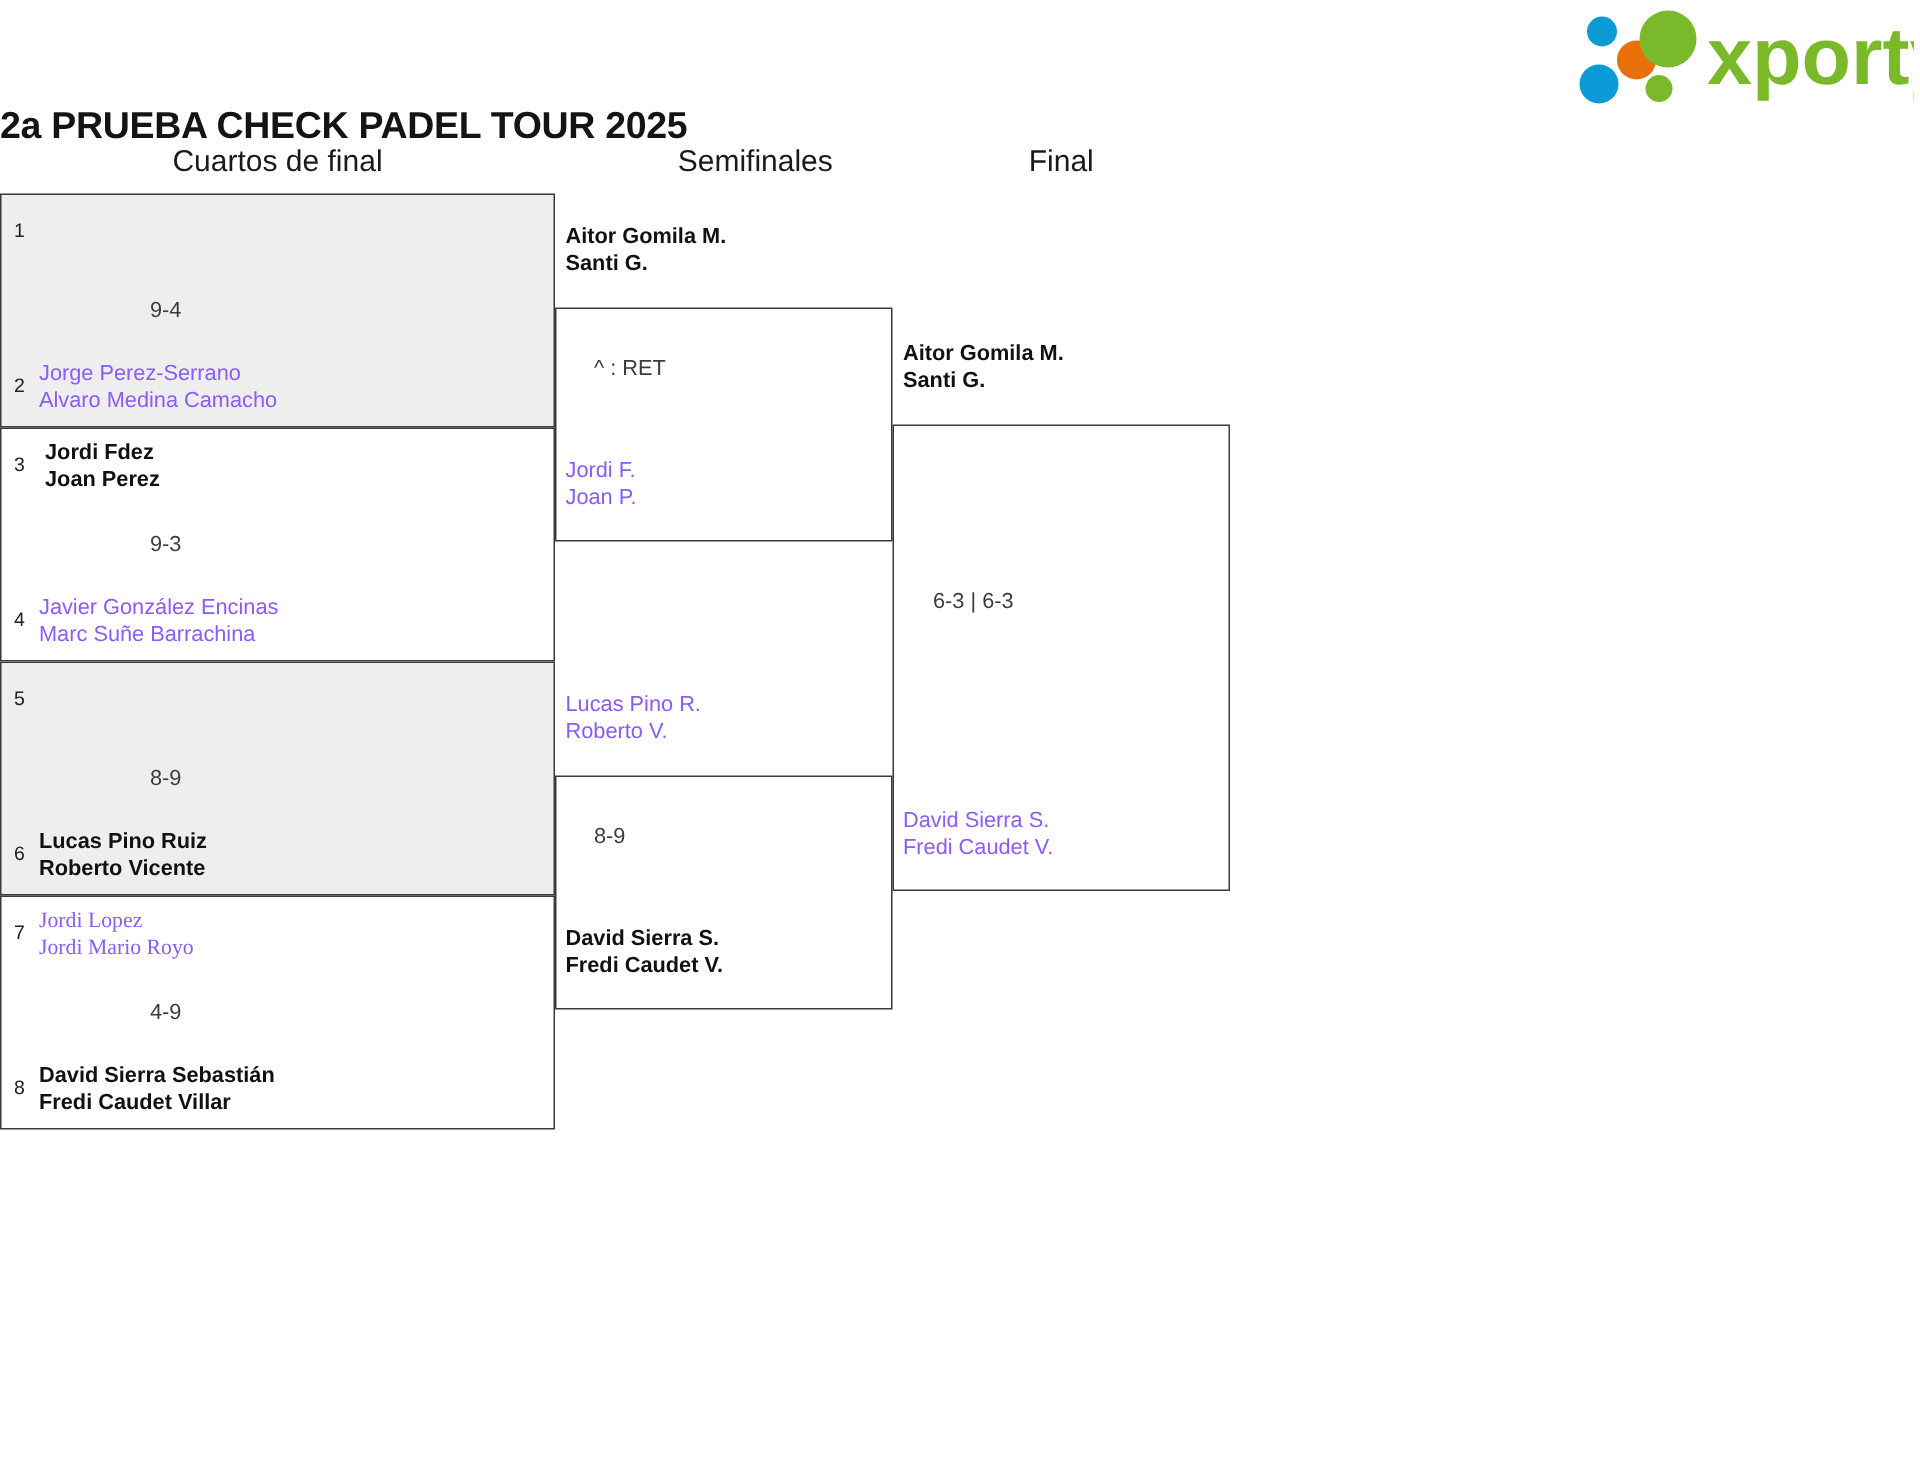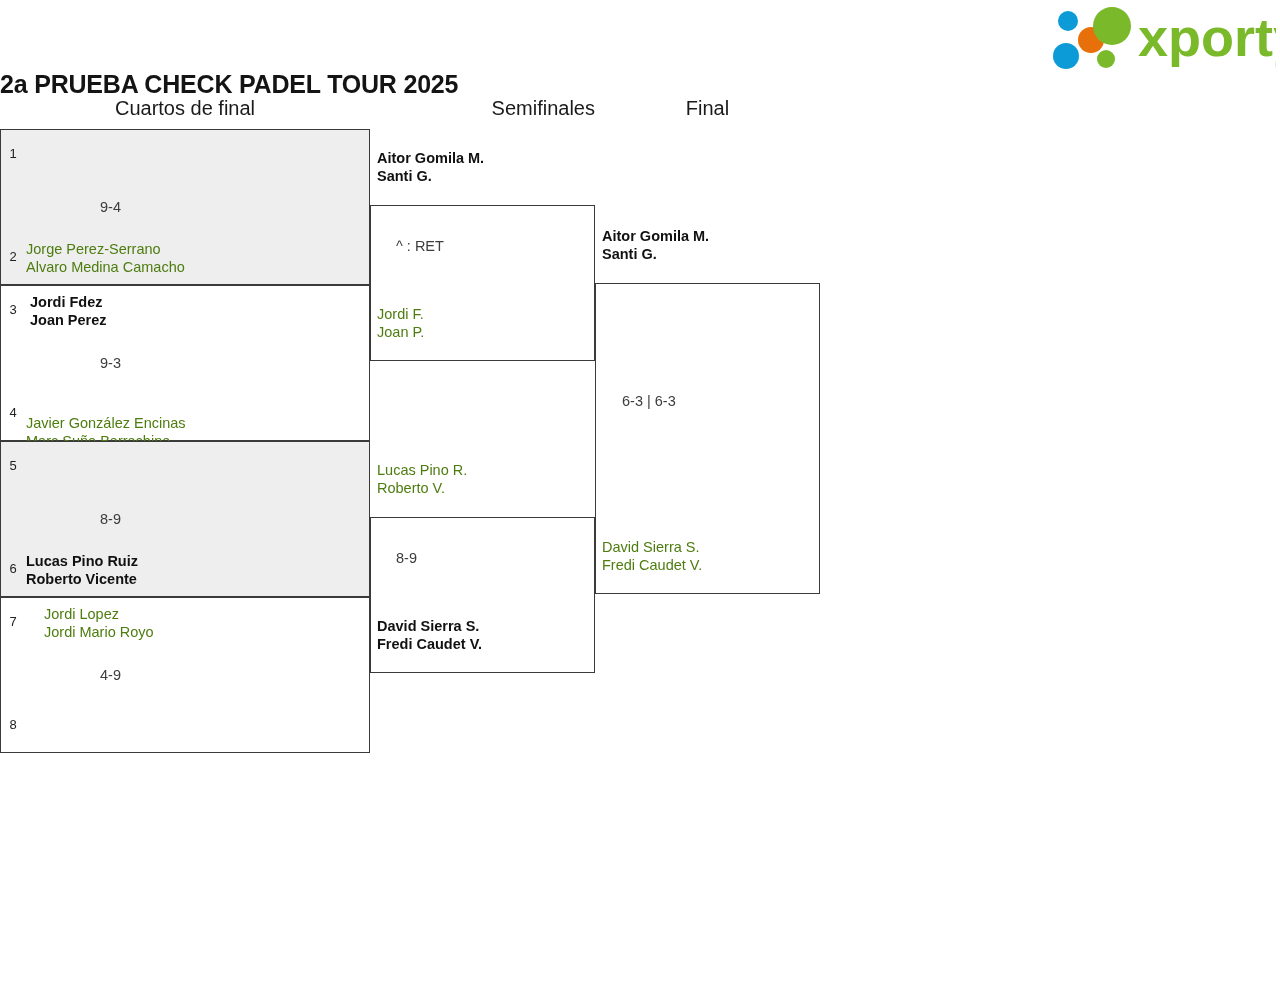--- a/index.html
+++ b/index.html
@@ -38,21 +38,21 @@
 
   
   .round-header {
     position: absolute;
     font-size: 20px;
     color: #1a1a1a;
     text-align: center;
     white-space: nowrap;
   }
   .rh-0 { left: 0px;   top: 97px; width: 370px; }
-  .rh-1 { left: 370px; top: 97px; width: 225px; text-align: right; }
+  .rh-1 { left: 391px; top: 97px; width: 225px; }
   .rh-2 { left: 595px; top: 97px; width: 225px; }
 
   
   .mbox {
     position: absolute;
     border: 1px solid #3a3a3a;
     background: transparent;
   }
   .mbox.shaded { background: #eeeeee; }
 
@@ -67,21 +67,21 @@
   }
 
   
   .team {
     position: absolute;
     font-size: 14.5px;
     line-height: 18px;
     white-space: pre;
   }
   .team.win  { color: #111111; font-weight: bold; }
-  .team.lose { color: #4d7c0f; font-weight: normal; }
+  .team.lose { color: #8b5cf6; font-weight: normal; }
 
   
   .score {
     position: absolute;
     font-size: 14.5px;
     line-height: 18px;
     color: #3c3c3c;
     text-align: left;
     white-space: nowrap;
   }
@@ -115,33 +115,34 @@
   <div class="seed" style="left:2px;  top:146px;">1</div>
   <div class="score" style="left:100px; top:198px; width:170px;">9-4</div>
   <div class="seed" style="left:2px;  top:249px;">2</div>
   <div class="team lose" style="left:26px; top:240px;"><span>Jorge Perez-Serrano</span><br><span>Alvaro Medina Camacho</span></div>
 
   <div class="mbox" style="left:0px; top:285px; width:370px; height:156px;"></div>
   <div class="seed" style="left:2px;  top:302px;">3</div>
   <div class="team win" style="left:30px; top:293px;"><span>Jordi Fdez</span><br><span>Joan Perez</span></div>
   <div class="score" style="left:100px; top:354px; width:170px;">9-3</div>
   <div class="seed" style="left:2px;  top:405px;">4</div>
-  <div class="team lose" style="left:26px; top:396px;margin-top:18px;"><span>Javier González Encinas</span><br><span>Marc Suñe Barrachina</span></div>
+  <div class="team lose" style="left:26px; top:396px;"><span>Javier González Encinas</span><br><span>Marc Suñe Barrachina</span></div>
 
   <div class="mbox shaded" style="left:0px; top:441px; width:370px; height:156px;"></div>
   <div class="seed" style="left:2px;  top:458px;">5</div>
   <div class="score" style="left:100px; top:510px; width:170px;">8-9</div>
   <div class="seed" style="left:2px;  top:561px;">6</div>
   <div class="team win" style="left:26px; top:552px;"><span>Lucas Pino Ruiz</span><br><span>Roberto Vicente</span></div>
 
   <div class="mbox" style="left:0px; top:597px; width:370px; height:156px;"></div>
   <div class="seed" style="left:2px;  top:614px;">7</div>
-  <div class="team lose" style="left:44px; top:605px;"><span>Jordi Lopez</span><br><span>Jordi Mario Royo</span></div>
+  <div class="team lose" style="left:26px; top:605px;font-family:Liberation Serif, serif;"><span>Jordi Lopez</span><br><span>Jordi Mario Royo</span></div>
   <div class="score" style="left:100px; top:666px; width:170px;">4-9</div>
   <div class="seed" style="left:2px;  top:717px;">8</div>
+  <div class="team win" style="left:26px; top:708px;"><span>David Sierra Sebastián</span><br><span>Fredi Caudet Villar</span></div>
 
   <div class="team win" style="left:377px; top:149px;"><span>Aitor Gomila M.</span><br><span>Santi G.</span></div>
   <div class="mbox" style="left:370px; top:205px; width:225px; height:156px;"></div>
   <div class="score" style="left:396px; top:237px; width:170px;">^ : RET</div>
   <div class="team lose" style="left:377px; top:305px;"><span>Jordi F.</span><br><span>Joan P.</span></div>
 
   <div class="team lose" style="left:377px; top:461px;"><span>Lucas Pino R.</span><br><span>Roberto V.</span></div>
   <div class="mbox" style="left:370px; top:517px; width:225px; height:156px;"></div>
   <div class="score" style="left:396px; top:549px; width:170px;">8-9</div>
   <div class="team win" style="left:377px; top:617px;"><span>David Sierra S.</span><br><span>Fredi Caudet V.</span></div>

